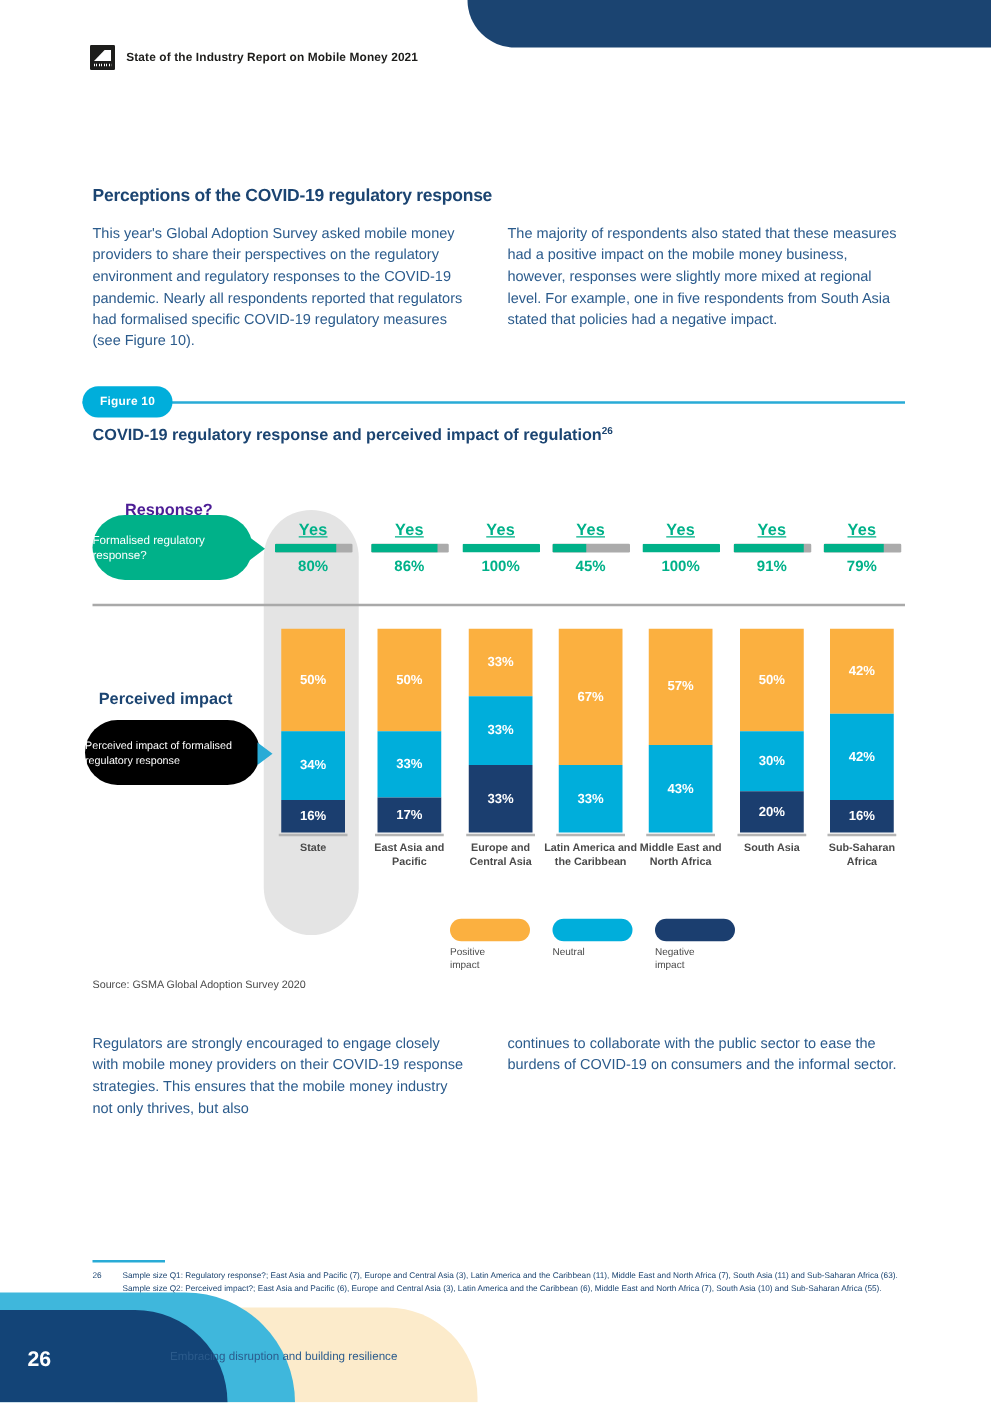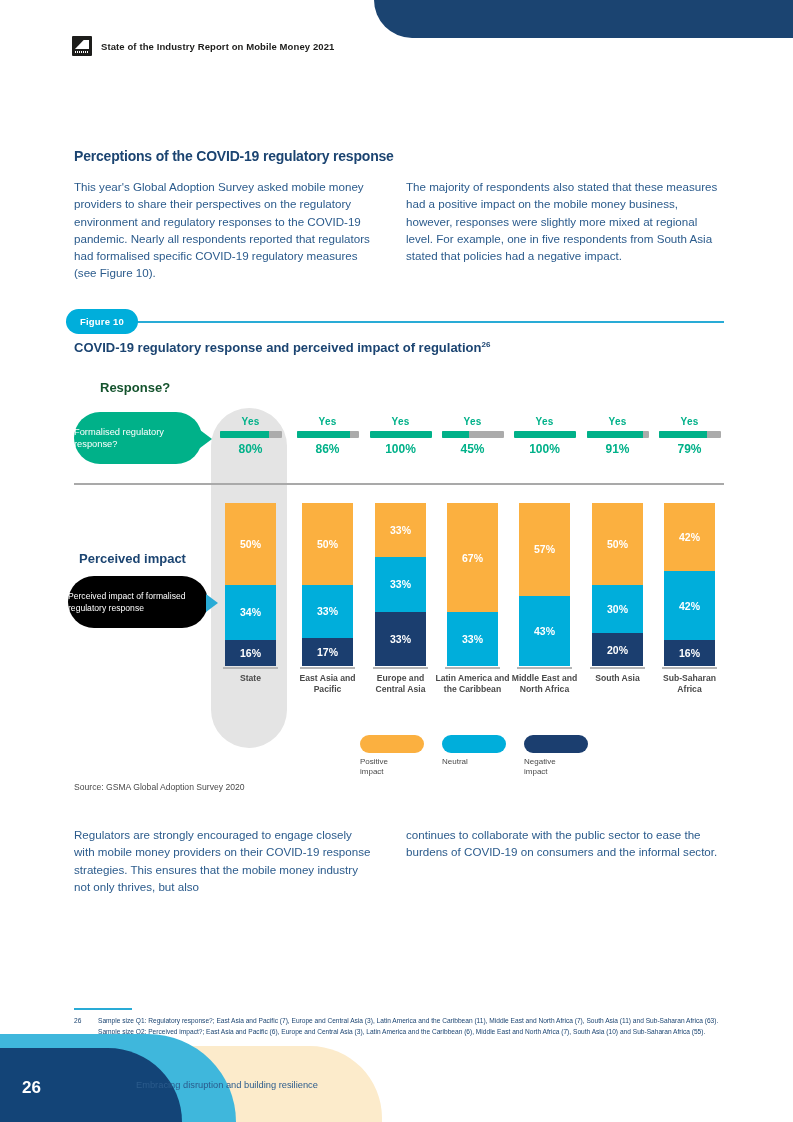--- a/index.html
+++ b/index.html
@@ -52,21 +52,21 @@
   .fig-title sup{font-size:8px;vertical-align:super;}
 
   
   .chart{position:absolute;left:0;top:380px;width:793px;height:420px;}
   .hl-capsule{
     position:absolute;left:211px;top:28px;width:76px;height:340px;
     background:#e4e4e4;border-top-left-radius:38px;border-top-right-radius:38px;
     border-bottom-left-radius:38px;border-bottom-right-radius:38px;
   }
   .resp-head{
-    position:absolute;left:100px;top:0;font-size:13px;font-weight:bold;color:#14532d;
+    position:absolute;left:100px;top:20px;font-size:13px;font-weight:bold;color:#4c1d95;
   }
   .imp-head{
     position:absolute;left:79px;top:171px;font-size:13px;font-weight:bold;color:#1b4471;
   }
   .bubble{
     position:absolute;border-radius:26px;color:#fff;
     display:flex;align-items:center;justify-content:center;line-height:12.5px;
   }
   .bubble .tail{
     position:absolute;right:-10px;top:50%;margin-top:-8px;width:0;height:0;
@@ -79,21 +79,21 @@
   .bubble-blue{
     left:68px;top:196px;width:140px;height:52px;background:#000000;font-size:8.6px;
   }
   .bubble-blue .tail{border-left:12px solid #29ABD6;}
 
   .divider{position:absolute;left:74px;top:103px;width:650px;height:2px;background:#a9a9a9;}
 
   
   .resp-row{position:absolute;left:0;top:36px;width:793px;height:60px;}
   .resp-col{position:absolute;width:69px;text-align:center;}
-  .resp-yes{font-size:10px;font-weight:bold;color:#00B189;letter-spacing:.2px;}
+  .resp-yes{font-size:13px;font-weight:bold;color:#00B189;letter-spacing:.2px;text-decoration:underline;}
   .resp-track{margin:4px auto 0;width:62px;height:7px;background:#ABABAB;border-radius:1px;overflow:hidden;}
   .resp-fill{height:7px;background:#00B189;}
   .resp-pct{margin-top:4px;font-size:12px;font-weight:bold;color:#00B189;}
 
   
   .bars{position:absolute;left:0;top:123px;width:793px;height:230px;}
   .bar-col{position:absolute;width:69px;}
   .bar{position:absolute;left:9px;width:51px;top:0;height:163px;display:flex;flex-direction:column;}
   .seg{display:flex;align-items:center;justify-content:center;color:#fff;font-size:10.5px;font-weight:bold;}
   .seg.pos{background:#FBB040;}

